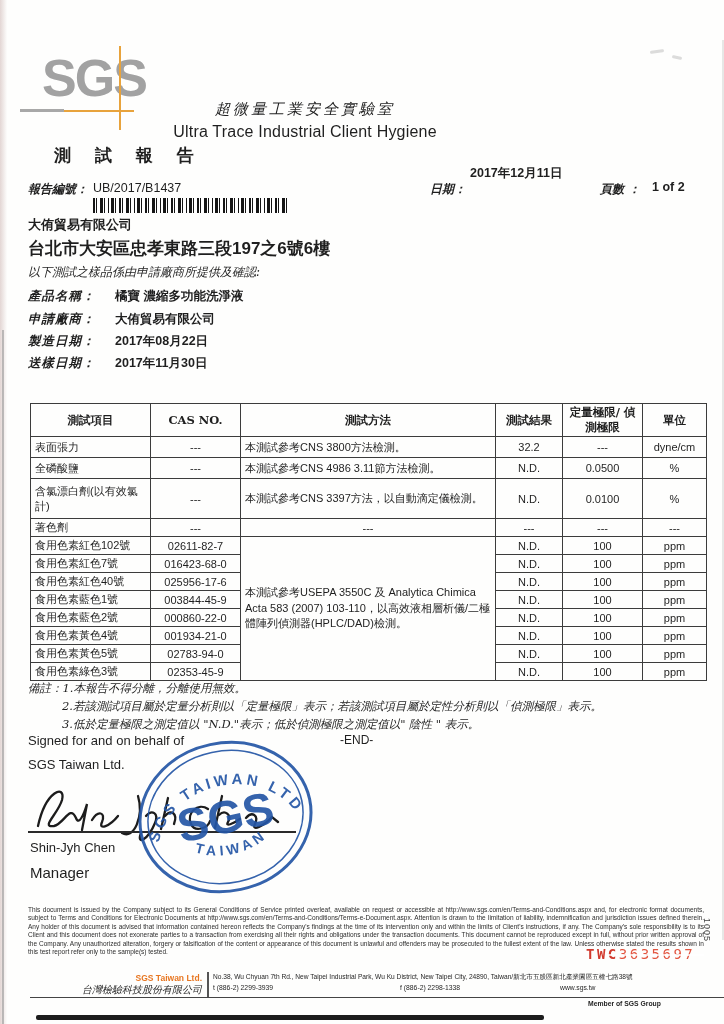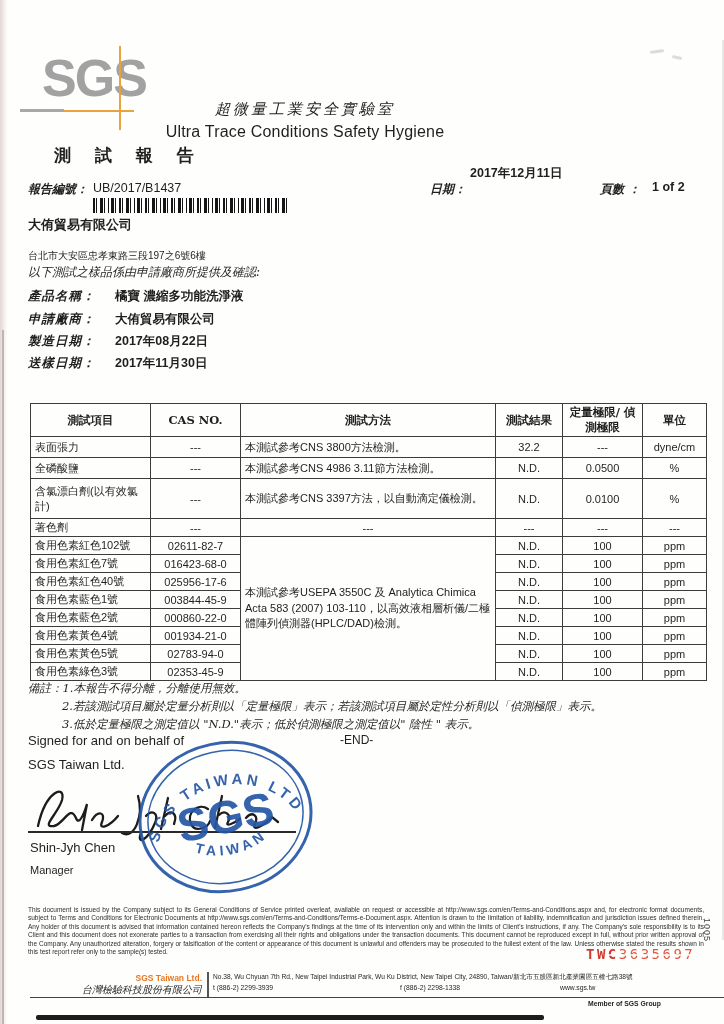--- a/index.html
+++ b/index.html
@@ -24,21 +24,21 @@
                 font-family:"DejaVu Serif",serif;}
   
   .meta-label{font-family:"DejaVu Serif",serif;font-style:italic;font-weight:bold;font-size:12px;}
   .meta-val{font-size:12.5px;}
   .bold{font-weight:bold;}
   .barcode{left:93px;top:198px;width:196px;height:15px;background:
     repeating-linear-gradient(90deg,#151515 0 2px,#fff 2px 3px,#151515 3px 4px,#fff 4px 7px,
       #151515 7px 10px,#fff 10px 11px,#151515 11px 12px,#fff 12px 15px,#151515 15px 16px,
       #fff 16px 18px,#151515 18px 21px,#fff 21px 22px,#151515 22px 23px,#fff 23px 26px);}
   .client-name{left:28px;top:216px;font-size:13px;font-weight:bold;}
-  .client-addr{left:28px;top:237px;font-size:10px;font-weight:normal;margin-top:12px;}
+  .client-addr{left:28px;top:237px;font-size:17px;font-weight:bold;}
   .intro{left:28px;top:264px;font-family:"DejaVu Serif",serif;font-style:italic;font-size:12px;}
   
   .info-row{left:28px;width:600px;height:20px;text-align:right;}
   .info-row .lbl{position:absolute;left:0;top:0;font-family:"DejaVu Serif",serif;font-style:italic;
                  font-weight:bold;font-size:12.5px;letter-spacing:1px;}
   .info-row .val{position:absolute;left:87px;top:0;font-size:12.5px;font-weight:bold;}
   
   table.results{position:absolute;left:30px;top:403px;width:676px;border-collapse:collapse;
                 table-layout:fixed;font-size:11px;}
   table.results th,table.results td{border:1.4px solid #3c3c3c;padding:1px 4px;vertical-align:middle;}
@@ -54,21 +54,21 @@
   .notes{left:28px;top:680px;width:676px;font-family:"DejaVu Serif",serif;font-style:italic;
          font-size:11.5px;line-height:1.55;}
   .notes .n-ind{padding-left:34px;}
   
   .signed1{left:28px;top:733px;font-size:13px;}
   .end-mark{left:340px;top:733px;font-size:12px;}
   .signed2{left:28px;top:757px;font-size:13px;}
   .sig-svg{left:26px;top:776px;}
   .sig-line{left:28px;top:831px;width:268px;height:2px;background:#2a2a2a;}
   .signer{left:30px;top:840px;font-size:13px;text-align:center;}
-  .signer-title{left:30px;top:864px;font-size:11px;}
+  .signer-title{left:30px;top:864px;font-size:15px;}
   .stamp{left:133px;top:737px;transform:rotate(-12deg);opacity:.92;}
   
   .red-code{left:586px;top:946px;font-family:"DejaVu Sans Mono",monospace;font-size:14px;
             letter-spacing:2.5px;color:#e2543f;white-space:nowrap;}
   .red-code .pfx{color:#d13a2e;font-weight:bold;}
   .code-strike{left:608px;top:954px;width:96px;height:2px;background:rgba(255,255,255,.75);}
   .side-num{left:712px;top:918px;font-size:9px;color:#444;transform:rotate(90deg);
             transform-origin:left top;letter-spacing:1px;}
   
   .disclaimer{left:28px;top:906px;width:676px;font-size:6.5px;line-height:1.3;color:#2c2c2c;
@@ -97,21 +97,21 @@
   <div class="abs smudge" style="left:650px;top:50px;transform:rotate(-8deg);"></div>
   <div class="abs smudge" style="left:672px;top:56px;width:10px;transform:rotate(12deg);"></div>
 
   <div class="abs logo-text">SGS</div>
   <div class="abs logo-rule-gray"></div>
   <div class="abs logo-rule-orange"></div>
   <div class="abs logo-rule-vert"></div>
 
   <div class="abs lab-title">
     <div class="zh">超微量工業安全實驗室</div>
-    <div class="en">Ultra Trace Conditions Safety Hygiene</div>
+    <div class="en">Ultra Trace Industrial Client Hygiene</div>
   </div>
 
   <div class="abs report-title">測 試 報 告</div>
 
   <span class="abs meta-label" style="left:28px;top:181px;">報告編號：</span>
   <span class="abs meta-val" style="left:93px;top:181px;">UB/2017/B1437</span>
   <span class="abs meta-label" style="left:430px;top:181px;">日期：</span>
   <span class="abs meta-val bold" style="left:470px;top:165px;">2017年12月11日</span>
   <span class="abs meta-label" style="left:600px;top:181px;">頁數 ：</span>
   <span class="abs meta-val bold" style="left:652px;top:180px;">1 of 2</span>

